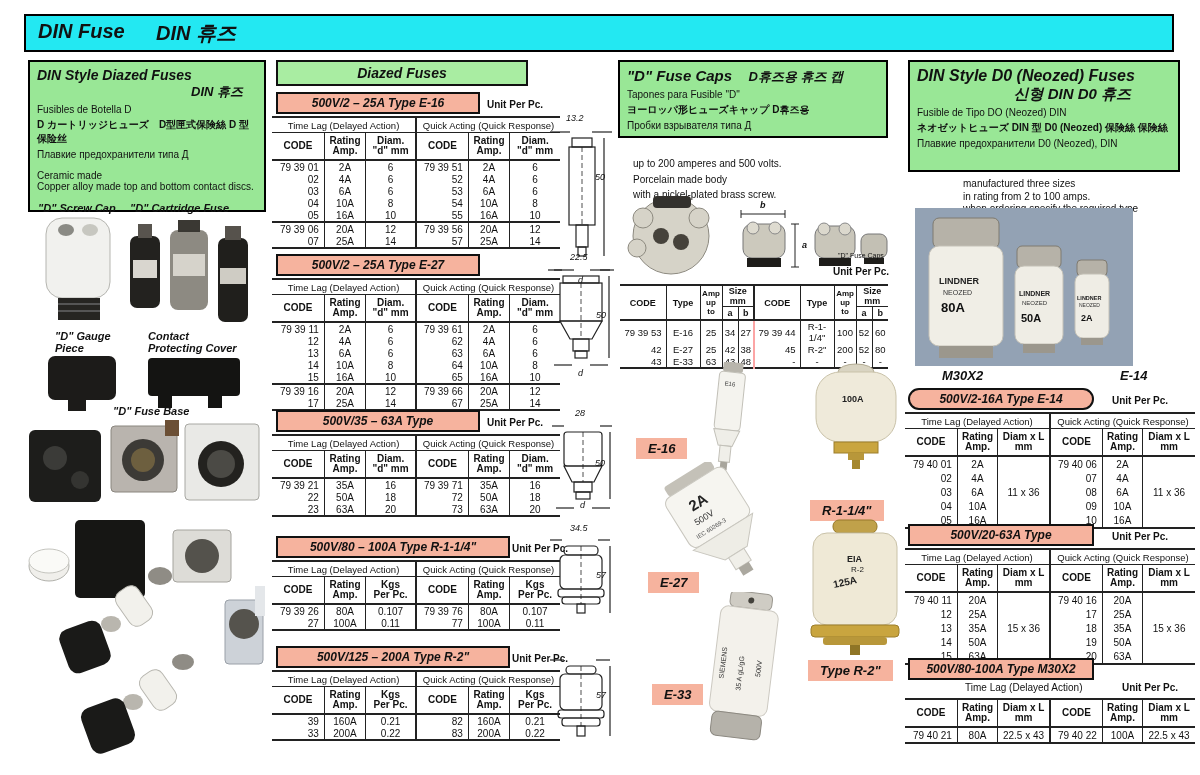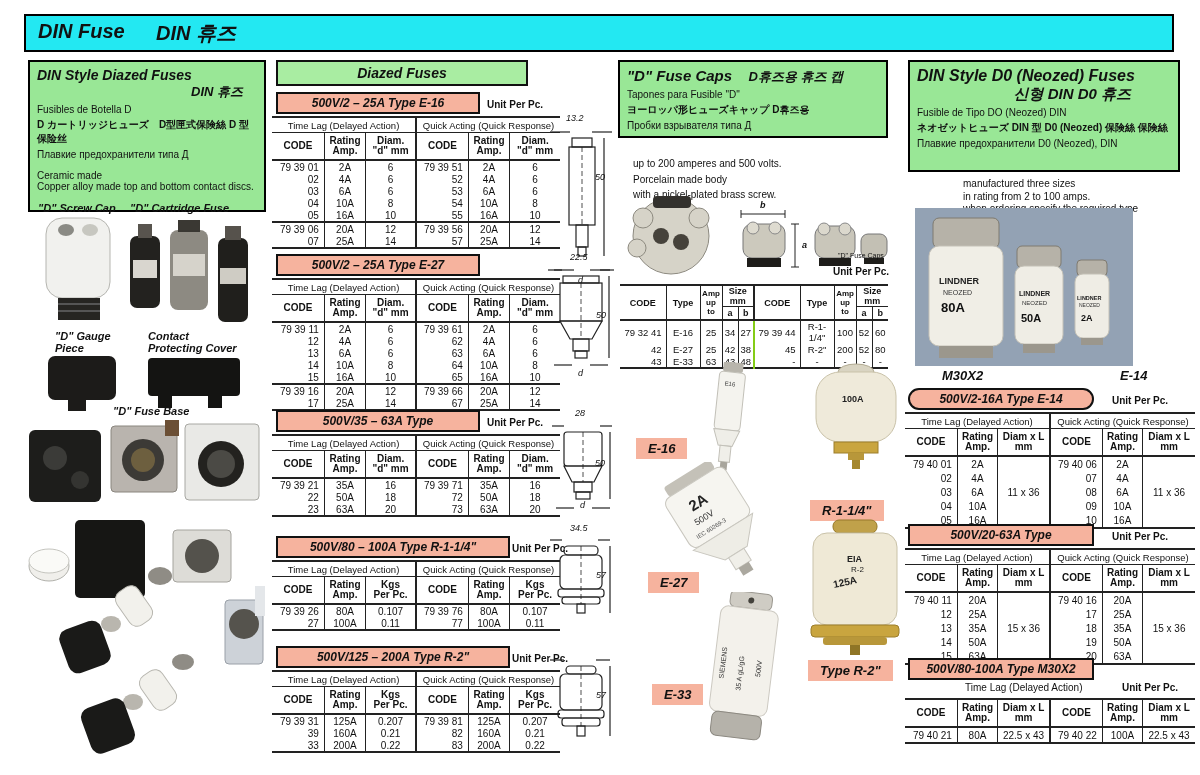--- a/index.html
+++ b/index.html
@@ -28,21 +28,21 @@
   .tbl tr.grp th{font-weight:normal;font-size:9.5px;height:14px;border-bottom:1px solid #222;}
   .tbl tr.sub th{height:26px;border-bottom:2px solid #222;font-size:10px;line-height:1.05;}
   .tbl td{height:12px;text-align:center;padding:0 2px;overflow:hidden;}
   .tbl tr.sec td{border-top:2px solid #222;}
   .bl{border-left:1px solid #222;}
   .blh{border-left:2px solid #222;}
   .tbl6 td+td{border-left:1px solid #222;}
   .tbl6 td:nth-child(4){border-left:2px solid #222;}
   .tbl6 td:nth-child(1),.tbl6 td:nth-child(4){text-align:right;padding-right:5px;}
   .tbl10 td+td{border-left:1px solid #222;}
-  .tbl10 td:nth-child(6){border-left:2px solid #84cc16;}
+  .tbl10 td:nth-child(6){border-left:2px solid #fca5a5;}
   .tbl10 td:nth-child(1),.tbl10 td:nth-child(6){text-align:right;padding-right:4px;}
   .tbl10 td{height:12px;font-size:9.5px;}
   .tblneo td{height:14px;}
   .amp-h{font-size:8px;}
   
   .plabel{position:absolute;font-size:11px;font-weight:bold;font-style:italic;white-space:pre-line;}
   .taglabel{position:absolute;background:#f6b39e;font-size:13px;font-weight:bold;font-style:italic;
             padding:3px 12px;}
   .desc{position:absolute;font-size:10px;white-space:pre-line;line-height:1.55;}
   .dimlabel{position:absolute;font-size:9px;font-style:italic;}
@@ -452,28 +452,20 @@
             <th class="bl">Kgs
 Per Pc.</th>
             <th class="blh">CODE</th>
             <th class="bl">Rating
 Amp.</th>
             <th class="bl">Kgs
 Per Pc.</th>
           </tr>
       </thead>
       <tbody>
-          <tr>
-            <td>79 39 31</td>
-            <td>125A</td>
-            <td>0.207</td>
-            <td>79 39 81</td>
-            <td>125A</td>
-            <td>0.207</td>
-          </tr>
           <tr>
             <td>39</td>
             <td>160A</td>
             <td>0.21</td>
             <td>82</td>
             <td>160A</td>
             <td>0.21</td>
           </tr>
           <tr>
             <td>33</td>
@@ -649,21 +641,21 @@
       </tr>
       <tr style="font-size:9px;">
         <th class="bl" style="border-bottom:2px solid #222;height:12px;">a</th>
         <th class="bl" style="border-bottom:2px solid #222;">b</th>
         <th class="bl" style="border-bottom:2px solid #222;">a</th>
         <th class="bl" style="border-bottom:2px solid #222;">b</th>
       </tr>
     </thead>
     <tbody>
         <tr>
-          <td>79 32 41</td>
+          <td>79 39 53</td>
           <td>E-16</td>
           <td>25</td>
           <td>34</td>
           <td>27</td>
           <td>79 39 44</td>
           <td>R-1-1/4"</td>
           <td>100</td>
           <td>52</td>
           <td>60</td>
         </tr>

